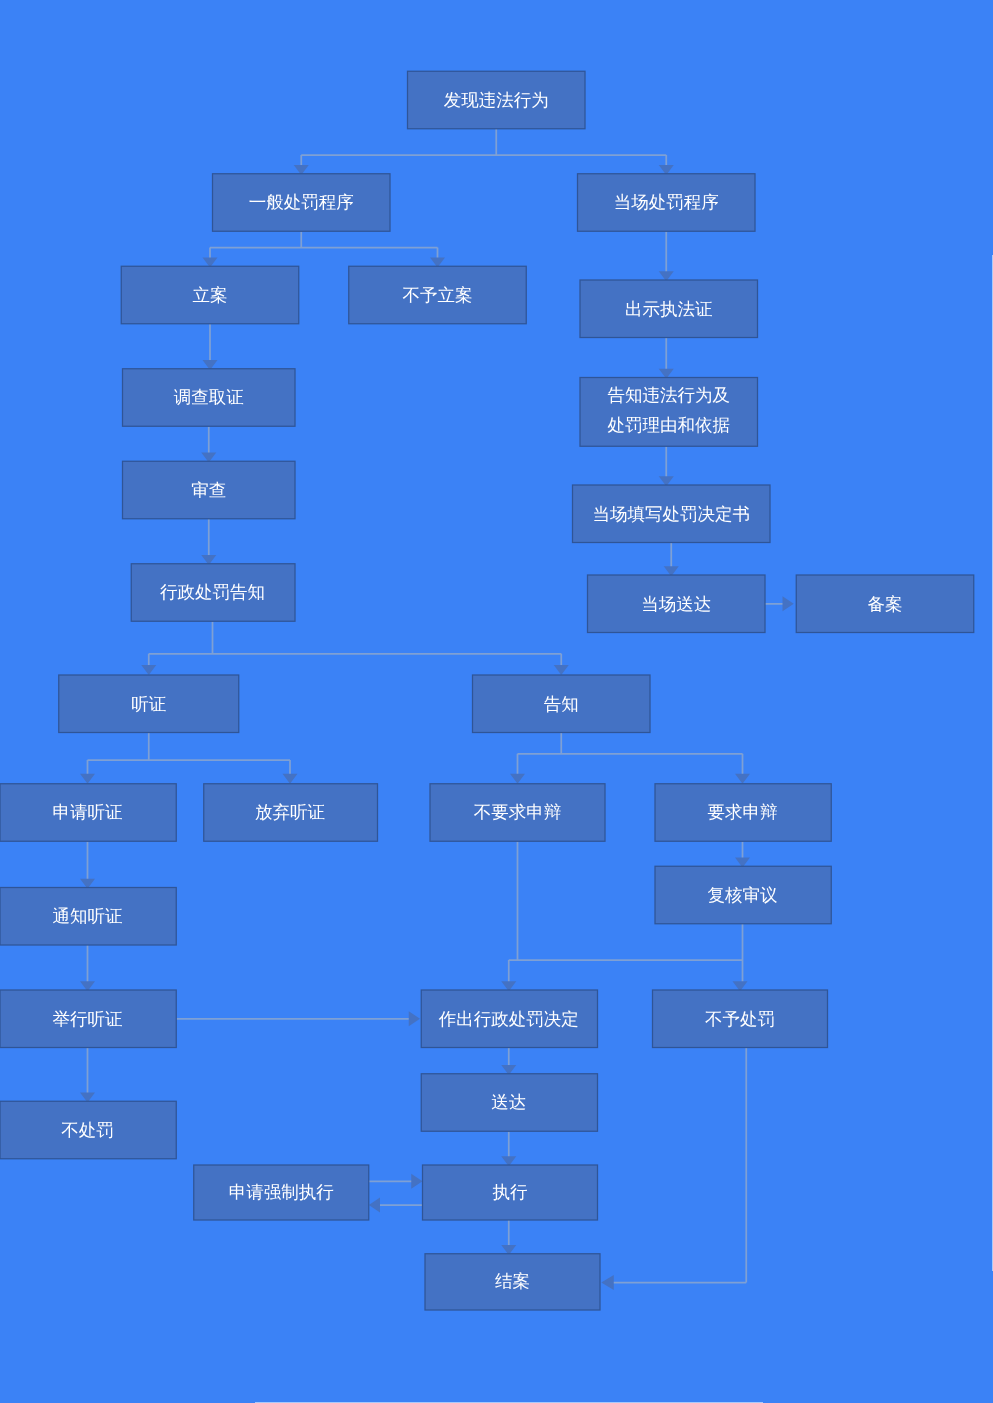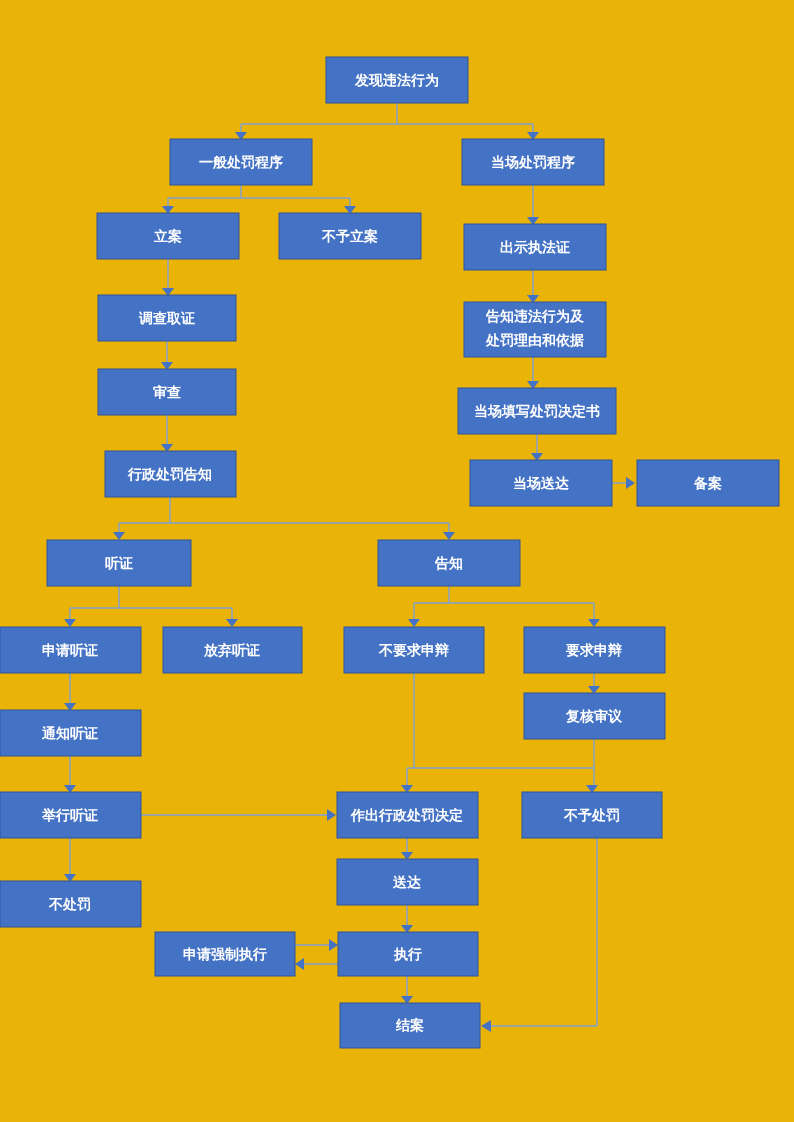--- a/index.html
+++ b/index.html
@@ -10,22 +10,21 @@
   body {
     width: 794px;
     height: 1122px;
     font-family: "Liberation Sans", "DejaVu Sans", sans-serif;
     overflow: hidden;
   }
   #flow-root {
     position: relative;
     width: 794px;
     height: 1122px;
-    background: #eab308;
-    font-weight: bold;
+    background: #3b82f6;
   }
   svg#flow-svg {
     position: absolute;
     top: 0;
     left: 0;
     width: 794px;
     height: 1122px;
     display: block;
   }
   .node-rect {

